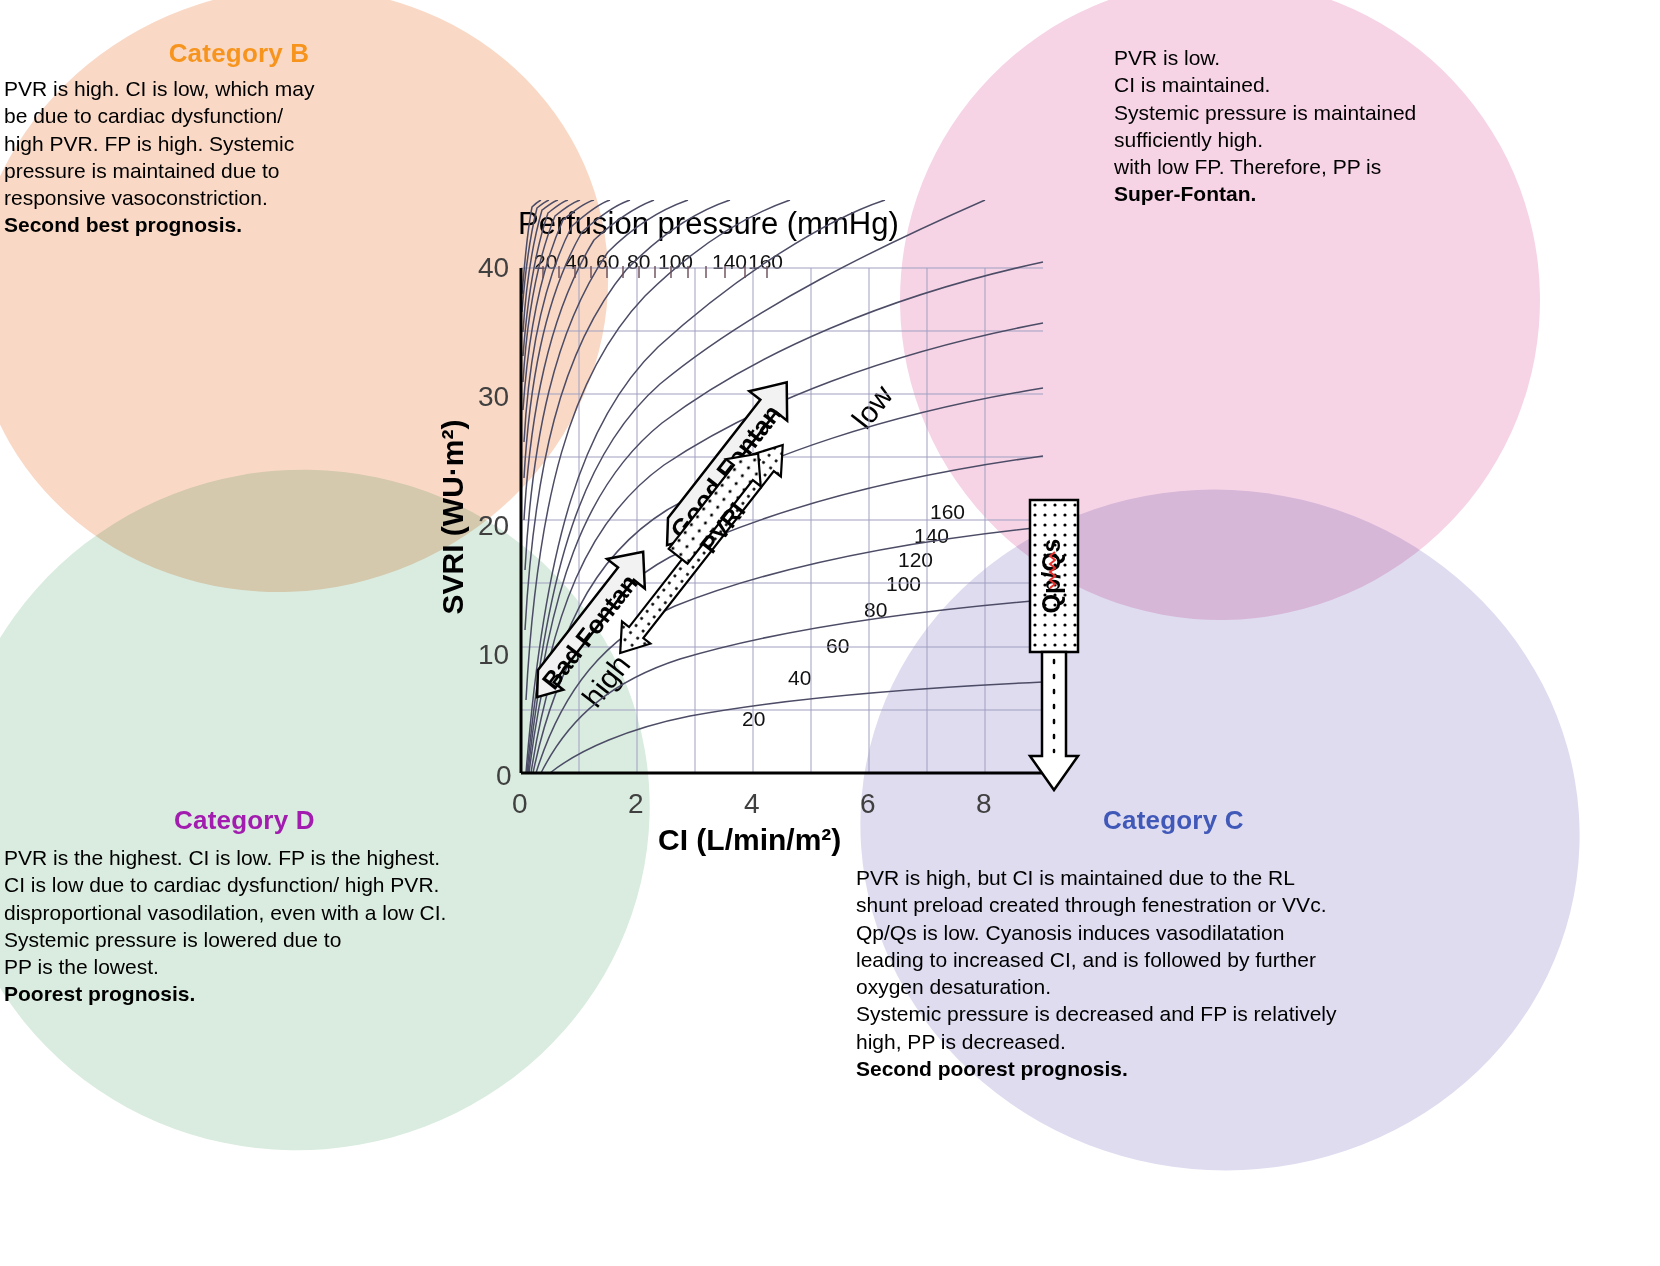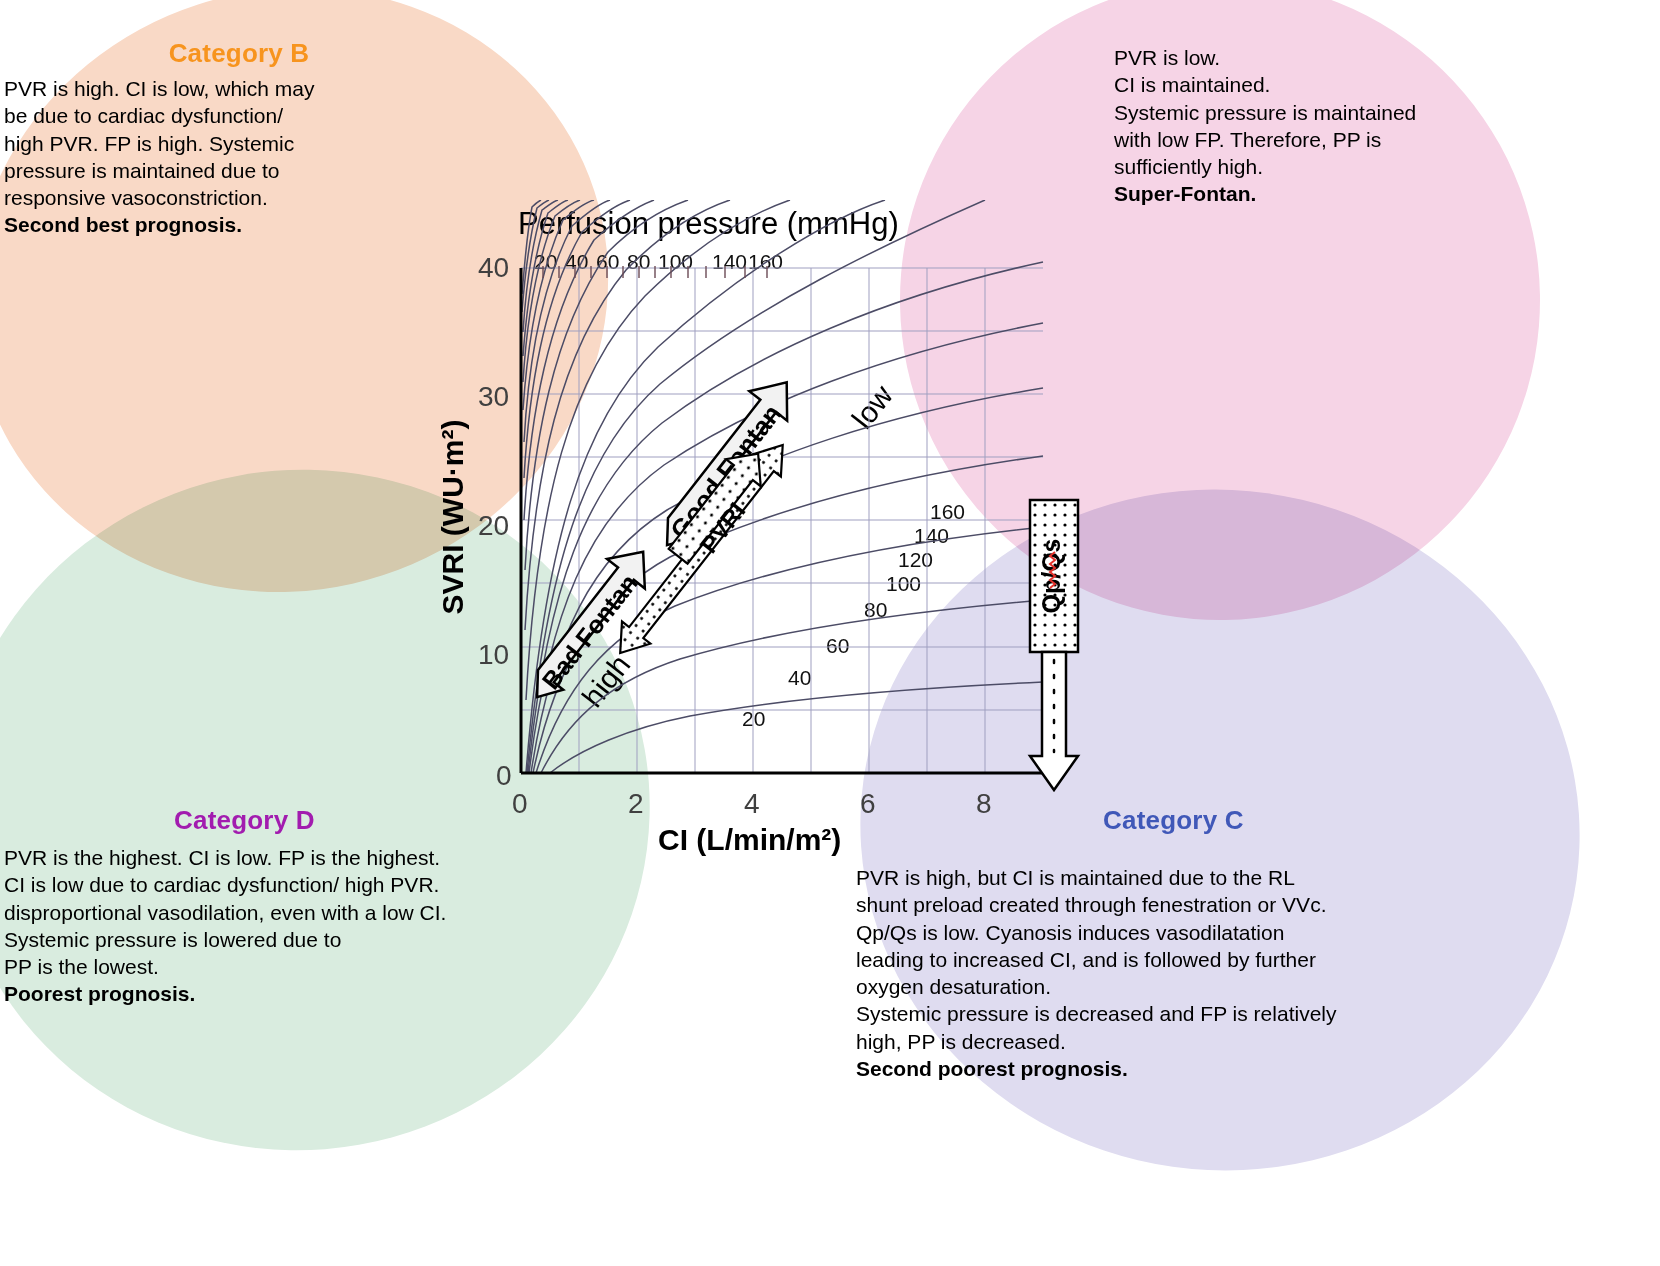--- a/index.html
+++ b/index.html
@@ -64,22 +64,22 @@
     <div>responsive vasoconstriction.</div>
     <div><b>Second best prognosis.</b></div>
   </div>
 </div>
 
 <div class="block" id="blk-a">
   <div class="cat-body">
     <div>PVR is low.</div>
     <div>CI is maintained.</div>
     <div>Systemic pressure is maintained</div>
+    <div>sufficiently high.</div>
     <div>with low FP. Therefore, PP is</div>
-    <div>sufficiently high.</div>
     <div><b>Super-Fontan.</b></div>
   </div>
 </div>
 
 <div class="block" id="blk-d">
   <div class="cat-title">Category D</div>
   <div class="cat-body">
     <div>PVR is the highest. CI is low. FP is the highest.</div>
     <div>CI is low due to cardiac dysfunction/ high PVR.</div>
     <div>disproportional vasodilation, even with a low CI.</div>

